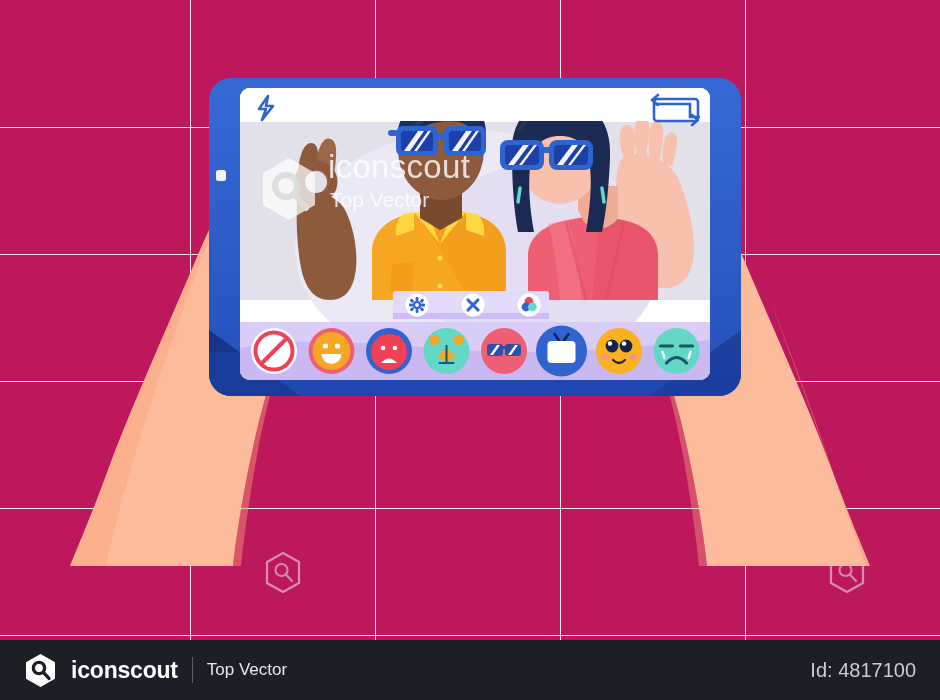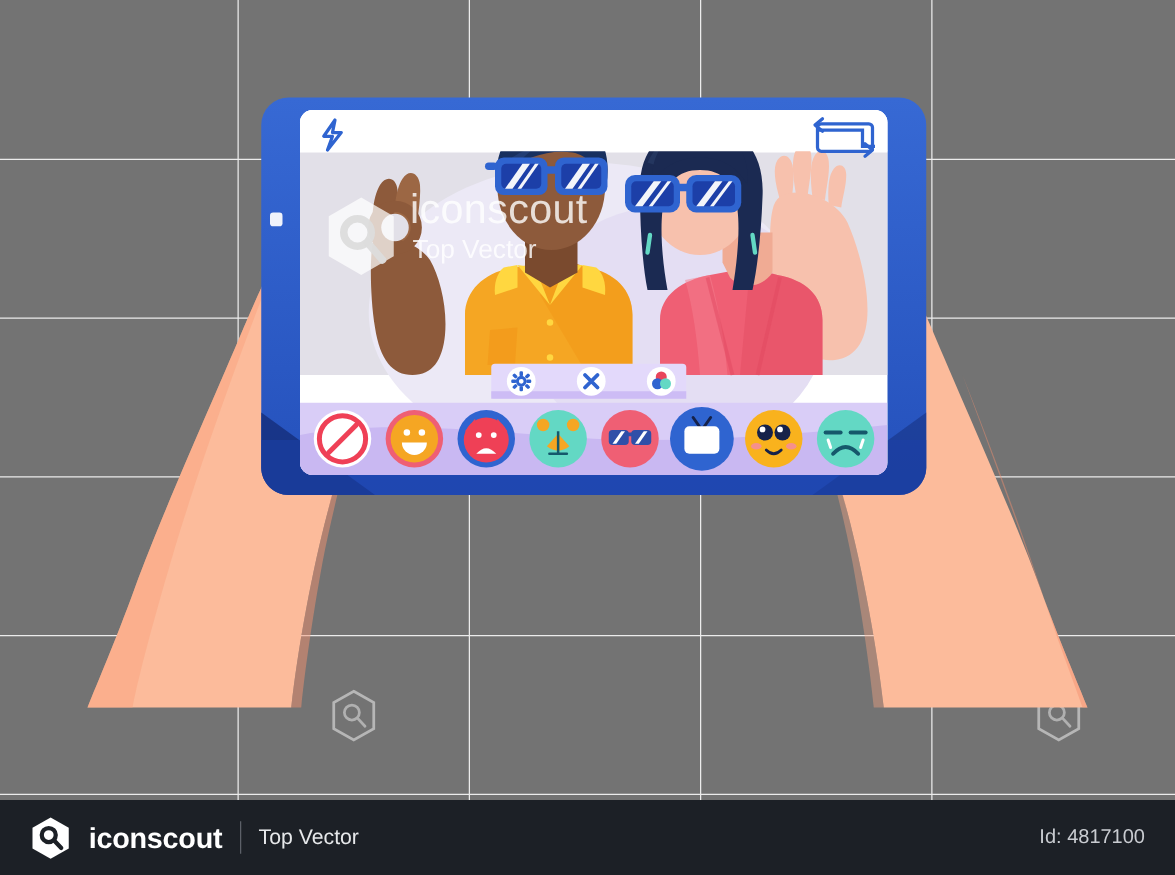--- a/index.html
+++ b/index.html
@@ -1,17 +1,17 @@
 <!DOCTYPE html>
 <html><head>
 <meta charset="utf-8">
 <style>
   html,body{margin:0;padding:0;background:#fff;}
   body{width:940px;height:700px;overflow:hidden;font-family:"Liberation Sans",sans-serif;}
-  #stage{position:relative;width:940px;height:700px;background:#737373;overflow:hidden;}
+  #stage{position:relative;width:940px;height:700px;background:#be185d;overflow:hidden;}
 
   
   .grid-line{position:absolute;background:#ececec;}
   .grid-v{width:1px;top:0;height:640px;}
   .grid-h{height:1px;left:0;width:940px;}
 
   
   .wm-hex{position:absolute;opacity:.55;}
 
   
@@ -25,21 +25,21 @@
   #brand-wm .wm-title{font-size:33px;color:rgba(255,255,255,.80);letter-spacing:.3px;}
   #brand-wm .wm-sub{font-size:21px;color:rgba(255,255,255,.82);margin-top:6px;margin-left:2px;}
 
   
   #footer{position:absolute;left:0;top:640px;width:940px;height:60px;background:#1c2026;
           display:flex;align-items:center;padding:0 24px;box-sizing:border-box;}
   #footer .fl{display:flex;align-items:center;gap:14px;}
   #footer .brand-name{color:#fff;font-size:23px;font-weight:bold;letter-spacing:-.2px;}
   #footer .divider{width:1px;height:26px;background:#5c6068;}
   #footer .sub{color:#e6e8ea;font-size:17px;}
-  #footer .id{margin-left:auto;color:#c9ccd1;font-size:16px;text-align:center;}
+  #footer .id{margin-left:auto;color:#c9ccd1;font-size:20px;text-align:center;}
 </style>
 </head>
 <body>
 
 <div id="stage">
 
   <div id="grid-layer">
       <div class="grid-line grid-v" style="left: 190px; background: rgb(236, 236, 236);"></div>
       <div class="grid-line grid-v" style="left: 375px; background: rgb(236, 236, 236);"></div>
       <div class="grid-line grid-v" style="left: 560px; background: rgb(236, 236, 236);"></div>

